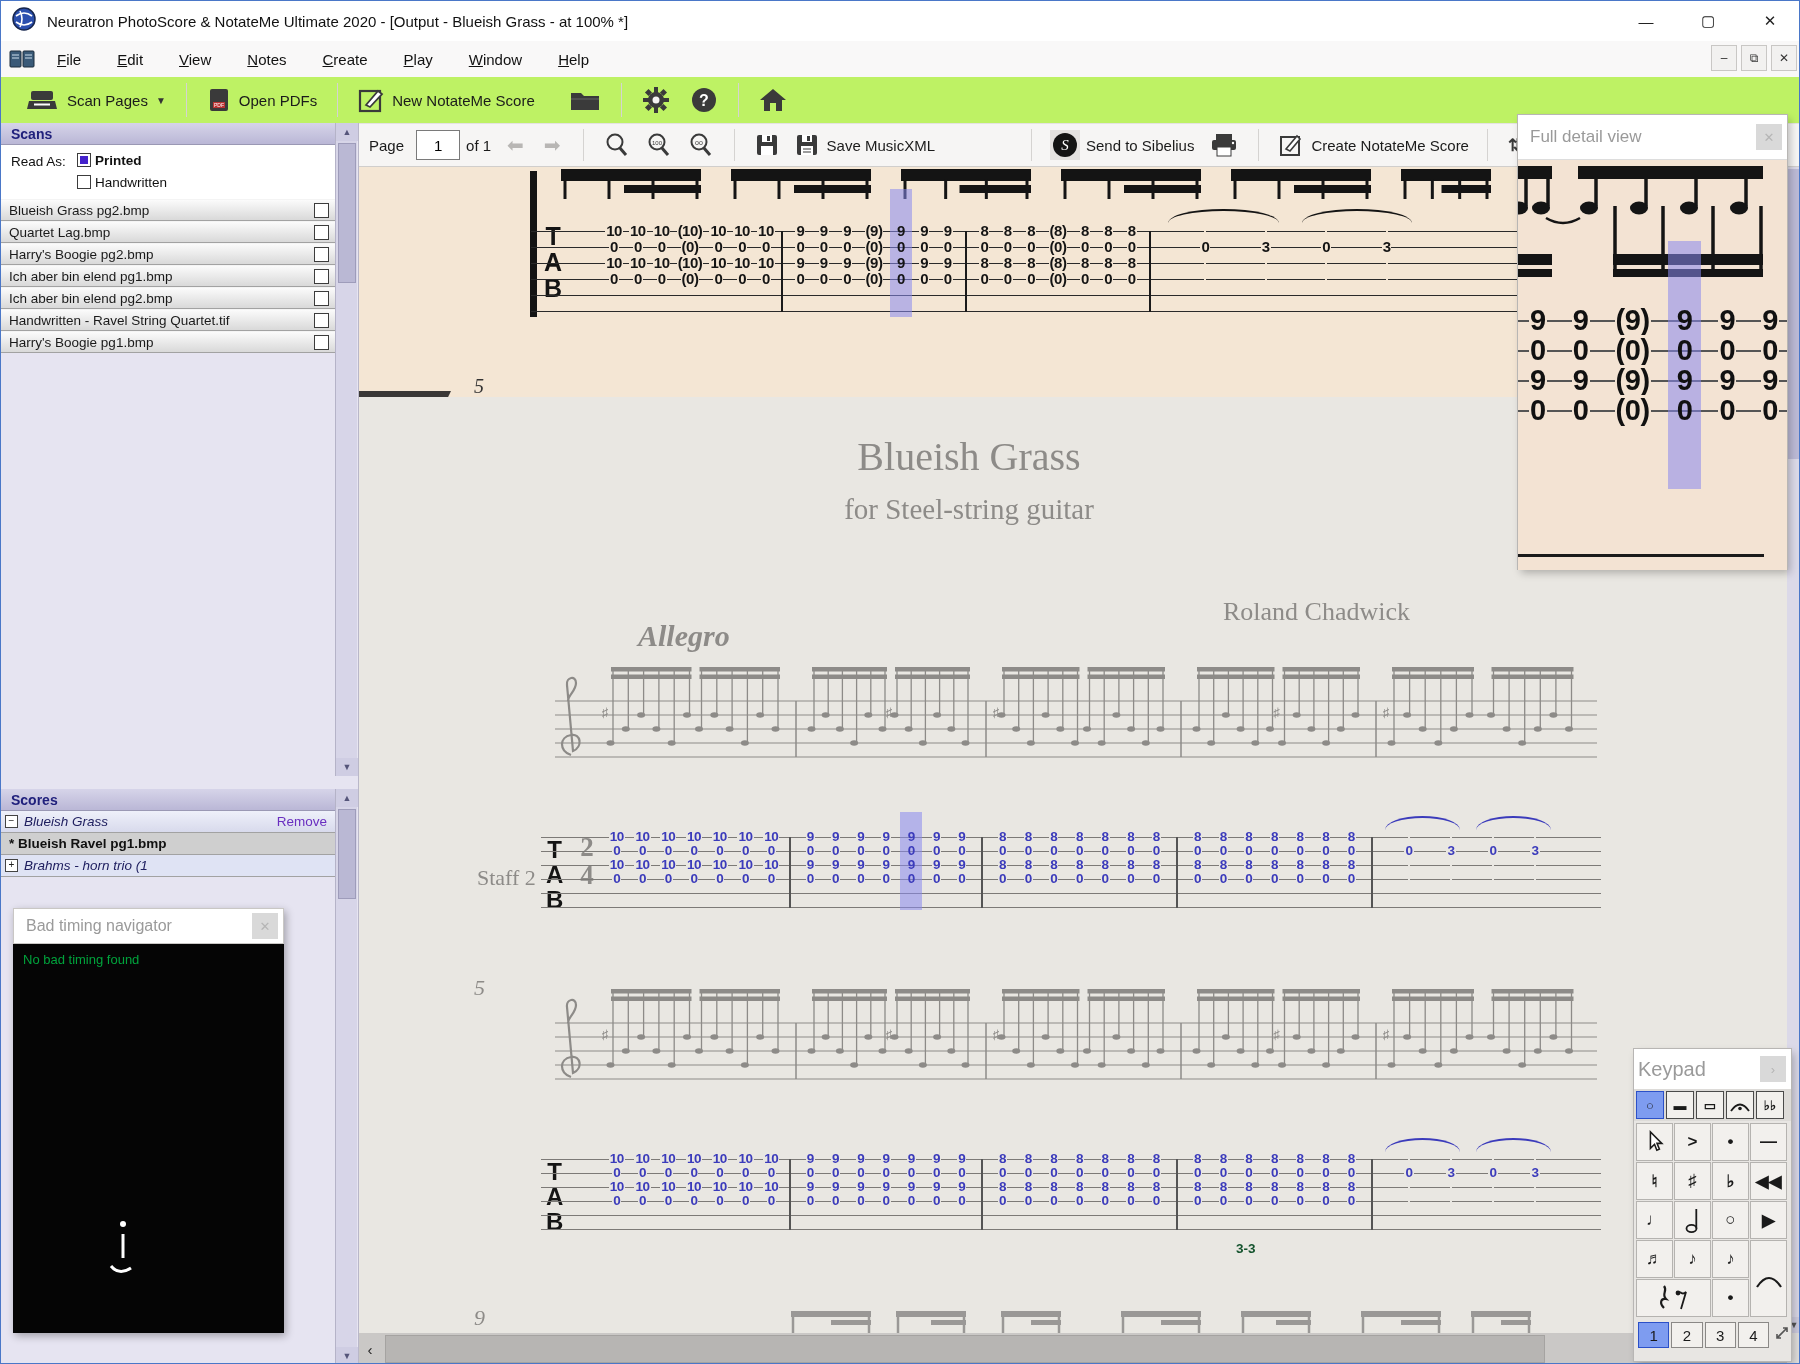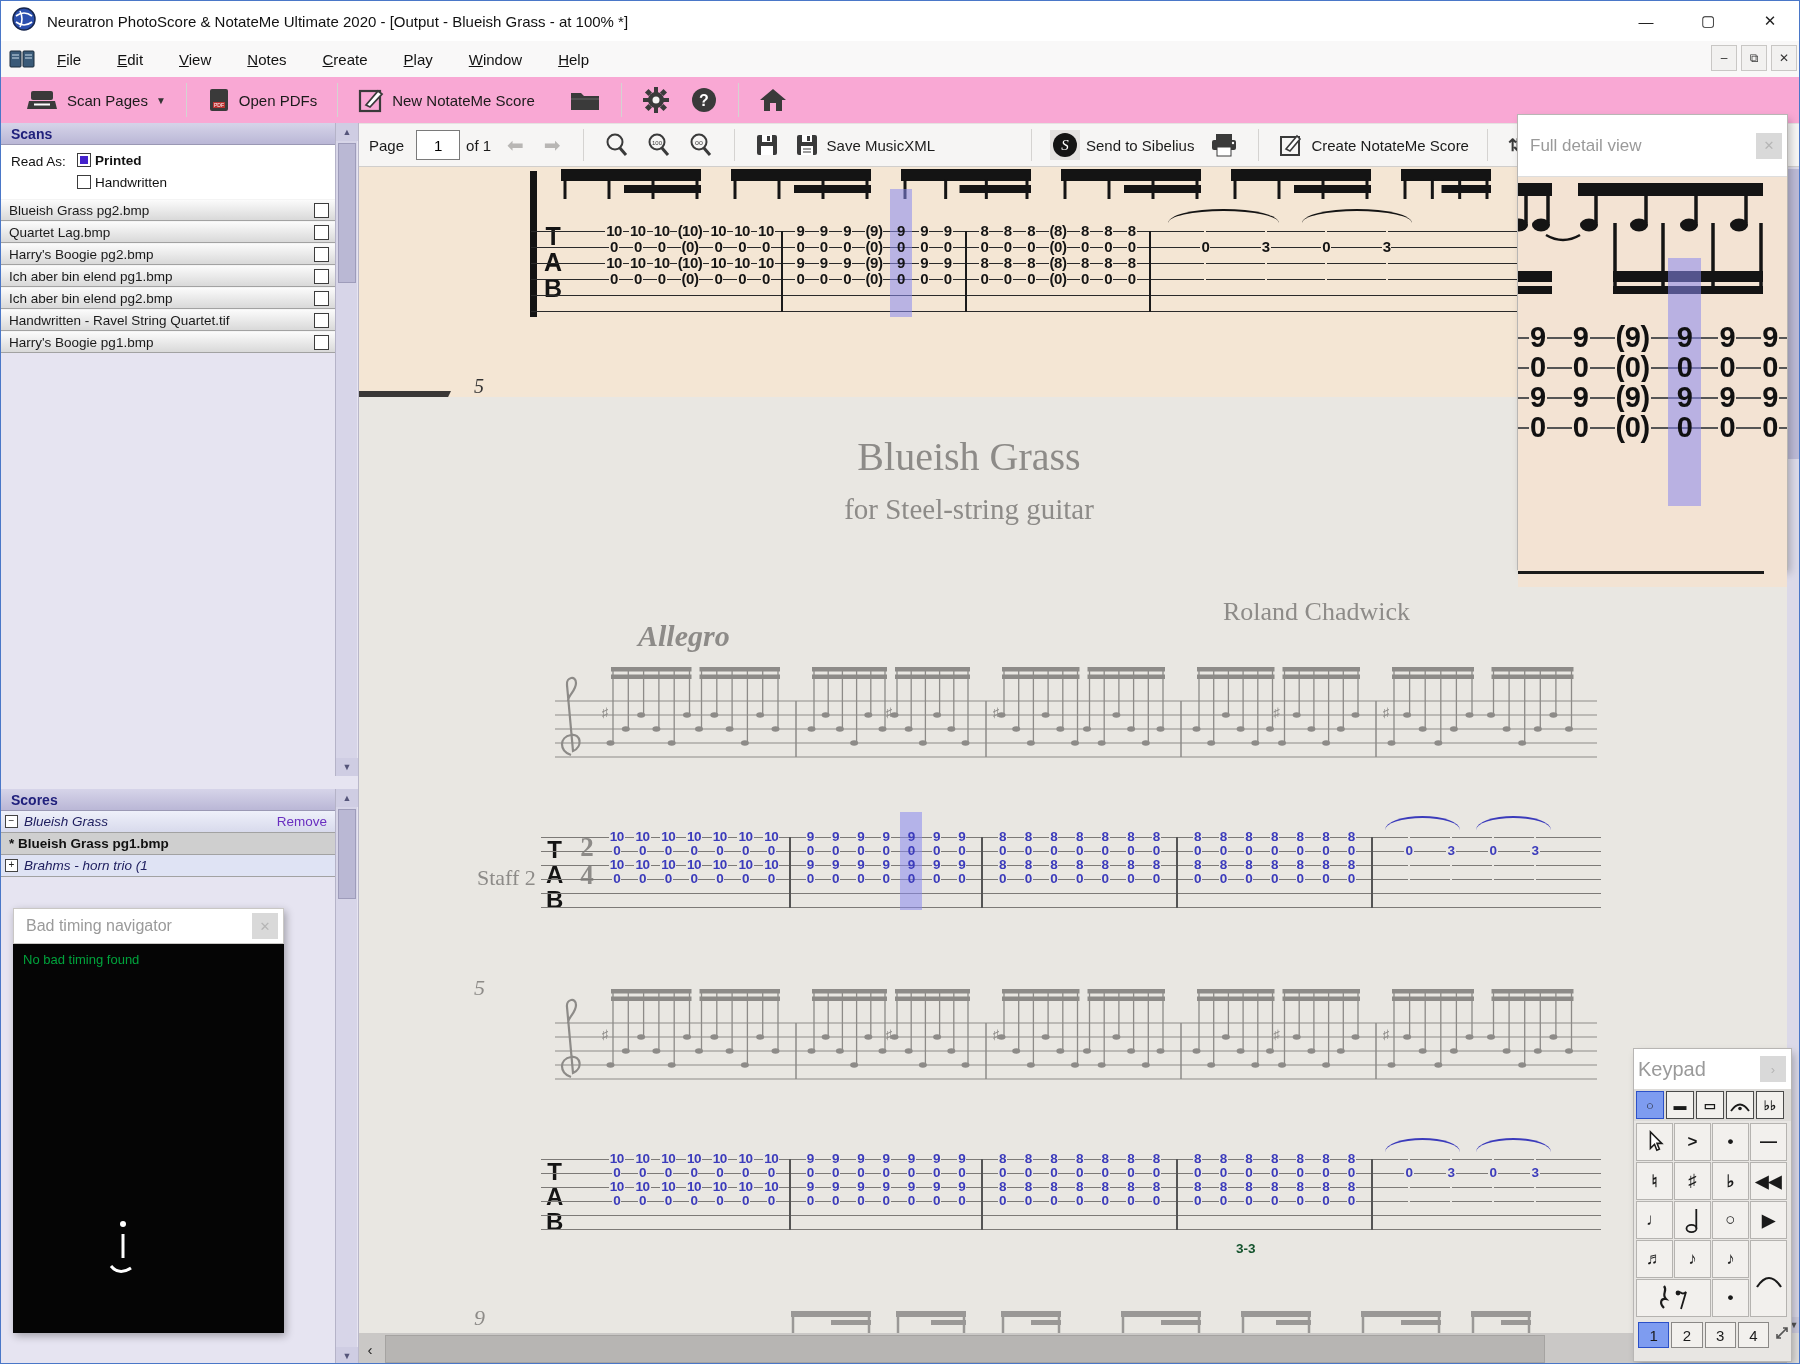--- a/index.html
+++ b/index.html
@@ -12,21 +12,21 @@
   .wbtns{position:absolute;right:0;top:0;height:40px;display:flex;}
   .wbtn{width:62px;height:40px;display:flex;align-items:center;justify-content:center;font-size:15px;color:#222;}
   
   #menubar{position:absolute;left:0;top:40px;width:1800px;height:36px;background:#f9f8f8;display:flex;align-items:center;border-bottom:1px solid #d9d7d5;}
   #menubar-items{display:flex;align-items:flex-start;}
   .mitem{font-size:15px;color:#111;padding:6px 14px;margin-right:8px;}
   .mitem u{text-decoration:underline;}
   .mdibtns{position:absolute;right:4px;top:4px;display:flex;gap:4px;}
   .mdibtn{width:24px;height:24px;border:1px solid #c9c7c5;background:#f2f1f0;display:flex;align-items:center;justify-content:center;font-size:12px;color:#333;}
   
-  #toolbar{position:absolute;left:0;top:76px;width:1800px;height:46px;background:#f9a8d4;display:flex;align-items:center;border-bottom:1px solid #cfcdcb;}
+  #toolbar{position:absolute;left:0;top:76px;width:1800px;height:46px;background:#bef264;display:flex;align-items:center;border-bottom:1px solid #cfcdcb;}
   .tbtn{display:flex;align-items:center;gap:8px;padding:6px 10px;color:#1b1b1b;font-size:15px;}
   .tsep{width:1px;height:34px;background:#d5d3d1;margin:0 10px;}
   .caret{font-size:10px;color:#333;}
   
   #sidebar{position:absolute;left:0;top:122px;width:358px;height:1288px;background:#e6e4f1;border-right:1px solid #b9b7c9;box-sizing:border-box;}
   .phdr{position:absolute;left:0;width:334px;height:22px;background:linear-gradient(#d6d4e9,#bab7d6);border-bottom:1px solid #9a98b4;color:#20207c;font-weight:bold;font-size:14px;line-height:22px;padding-left:10px;box-sizing:border-box;}
   #readas{position:absolute;left:0;top:22px;width:334px;height:54px;background:#fff;border-bottom:1px solid #9a98b4;font-size:13.5px;color:#111;}
   #readas .ral{position:absolute;left:10px;top:9px;}
   #readas-opts{position:absolute;left:76px;top:4px;}
   .opt{display:flex;align-items:center;height:22px;gap:4px;}
@@ -118,21 +118,21 @@
   
   #vsb{position:absolute;left:1786px;top:166px;width:14px;height:1166px;background:#dbd9e8;}
   #vsb .vthumb{position:absolute;left:1px;top:2px;width:12px;height:290px;background:#bcbad6;}
   #vsb .varr{position:absolute;left:0;width:14px;height:16px;text-align:center;font-size:9px;color:#555;line-height:16px;background:#cfcde0;}
   #hsb{position:absolute;left:358px;top:1332px;width:1428px;height:32px;background:#cac8c6;display:flex;align-items:center;}
   .harr{width:22px;height:32px;display:flex;align-items:center;justify-content:center;font-size:15px;color:#222;flex:none;}
   #hthumb{position:absolute;left:26px;top:2px;width:1160px;height:28px;background:#b7b5b3;border:1px solid #a5a3a1;box-sizing:border-box;}
   #corner{position:absolute;left:1786px;top:1332px;width:14px;height:32px;background:#e2e0de;}
   
   #fdv{position:absolute;left:1517px;top:114px;width:269px;height:454px;box-shadow:0 0 0 1px #b8b6b4,3px 4px 8px rgba(0,0,0,.25);background:#fff;}
-  .fhead{height:61px;background:#fff;display:flex;align-items:center;}
+  .fhead{height:44px;background:#fff;display:flex;align-items:center;}
   .ftitle{flex:1;color:#9a9a9a;font-size:17px;padding-left:12px;}
   #fdv-body{position:relative;height:410px;background:#f3e3d3;overflow:hidden;border-top:1px solid #ddd;}
   .ctx-det{color:#111;}
   .ctx-det .tl{background:#555;height:2px;}
   .ctx-det .tc span{height:30px;line-height:30px;font-size:29px;background:#f3e3d3;color:#111;}
   .ctx-det .tc.hl::before{top:-64px;height:248px;left:-8px;right:-8px;}
   #det-bottomline{position:absolute;left:0;top:394px;width:246px;height:3px;background:#1a1a1a;}
   
   #keypad{position:absolute;left:1633px;top:1048px;width:157px;height:312px;background:#e8e6e3;box-shadow:0 0 0 1px #b8b6b4,3px 4px 8px rgba(0,0,0,.25);}
   #kp-head{height:40px;background:#fff;display:flex;align-items:center;}
@@ -325,21 +325,21 @@
     </div>
 
     <div class="phdr" style="top:666px">Scores</div>
     <div id="score-list">
         <div class="scrow r1">
           <span class="exp">−</span>
           <span class="scl i">Blueish Grass</span>
           <span class="removel">Remove</span>
         </div>
         <div class="scrow r2">
-          <span class="scl b">* Blueish Grass pg1.bmp</span>
+          <span class="scl b">* Blueish Ravel pg1.bmp</span>
         </div>
         <div class="scrow r3">
           <span class="exp">+</span>
           <span class="scl i">Brahms - horn trio (1</span>
         </div>
       </div>
     <div class="sscroll" style="left:334px;top:666px;height:576px">
       <div class="sarrow" style="top:0">▲</div>
       <div class="sthumb" style="top:20px;height:90px"></div>
       <div class="sarrow" style="bottom:0">▼</div>

